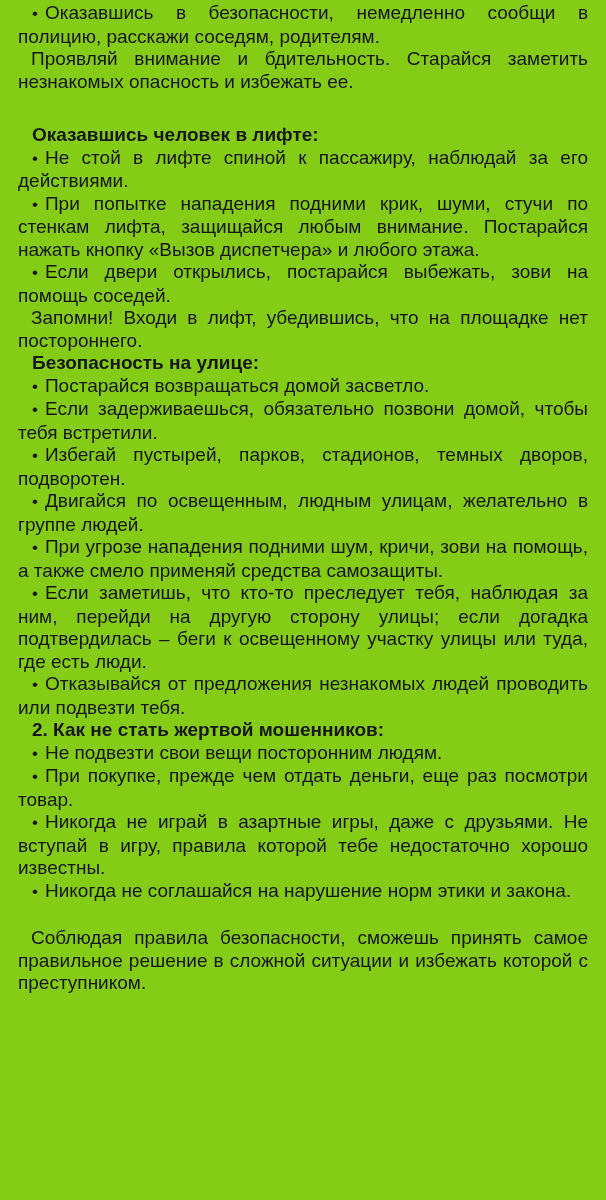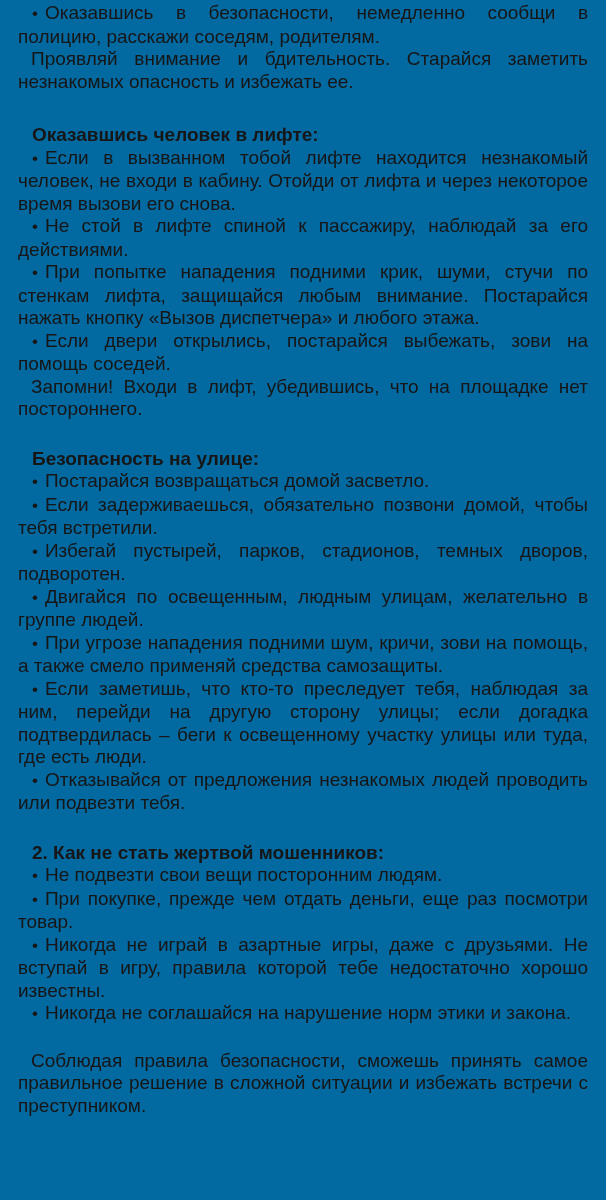--- a/index.html
+++ b/index.html
@@ -5,21 +5,21 @@
   html, body {
     margin: 0;
     padding: 0;
     background: #ffffff;
   }
   .page {
     width: 606px;
     height: 1200px;
     box-sizing: border-box;
     padding: 2px 18px 28px 18px;
-    background: #0369a1;
+    background: #84cc16;
     color: #161616;
     font-family: "Liberation Sans", "DejaVu Sans", sans-serif;
     font-size: 19px;
     line-height: 22.5px;
     text-align: justify;
     overflow: hidden;
   }
   p, h2 {
     margin: 0;
     padding: 0;
@@ -33,41 +33,39 @@
   .bullet-item .marker {
     margin-right: 7px;
     font-size: 17px;
   }
   h2.heading {
     font-size: 19px;
     line-height: 22.5px;
     font-weight: bold;
     text-align: left;
     text-indent: 14px;
-    margin-top: 27px;
   }
   h2.heading.first {
     margin-top: 31px;
   }
   .closing {
     margin-top: 24px;
   }
 </style>
 </head>
 <body>
 
 <div class="page">
 
   <p class="para bullet-item"><span class="marker">•</span><span>Оказавшись в безопасности, немедленно сообщи в полицию, расскажи соседям, родителям.</span></p>
 
   <p class="para">Проявляй внимание и бдительность. Старайся заметить незнакомых опасность и избежать ее.</p>
 
   <h2 class="heading first">Оказавшись человек в лифте:</h2>
 
-  <p class="para bullet-item"><span class="marker">•</span><span>Если в вызванном тобой лифте находится незнакомый человек, не входи в кабину. Отойди от лифта и через некоторое время вызови его снова.</span></p>
   <p class="para bullet-item"><span class="marker">•</span><span>Не стой в лифте спиной к пассажиру, наблюдай за его действиями.</span></p>
   <p class="para bullet-item"><span class="marker">•</span><span>При попытке нападения подними крик, шуми, стучи по стенкам лифта, защищайся любым внимание. Постарайся нажать кнопку «Вызов диспетчера» и любого этажа.</span></p>
   <p class="para bullet-item"><span class="marker">•</span><span>Если двери открылись, постарайся выбежать, зови на помощь соседей.</span></p>
 
   <p class="para">Запомни! Входи в лифт, убедившись, что на площадке нет постороннего.</p>
 
   <h2 class="heading">Безопасность на улице:</h2>
 
   <p class="para bullet-item"><span class="marker">•</span><span>Постарайся возвращаться домой засветло.</span></p>
   <p class="para bullet-item"><span class="marker">•</span><span>Если задерживаешься, обязательно позвони домой, чтобы тебя встретили.</span></p>
@@ -77,15 +75,15 @@
   <p class="para bullet-item"><span class="marker">•</span><span>Если заметишь, что кто-то преследует тебя, наблюдая за ним, перейди на другую сторону улицы; если догадка подтвердилась – беги к освещенному участку улицы или туда, где есть люди.</span></p>
   <p class="para bullet-item"><span class="marker">•</span><span>Отказывайся от предложения незнакомых людей проводить или подвезти тебя.</span></p>
 
   <h2 class="heading">2. Как не стать жертвой мошенников:</h2>
 
   <p class="para bullet-item"><span class="marker">•</span><span>Не подвезти свои вещи посторонним людям.</span></p>
   <p class="para bullet-item"><span class="marker">•</span><span>При покупке, прежде чем отдать деньги, еще раз посмотри товар.</span></p>
   <p class="para bullet-item"><span class="marker">•</span><span>Никогда не играй в азартные игры, даже с друзьями. Не вступай в игру, правила которой тебе недостаточно хорошо известны.</span></p>
   <p class="para bullet-item"><span class="marker">•</span><span>Никогда не соглашайся на нарушение норм этики и закона.</span></p>
 
-  <p class="para closing">Соблюдая правила безопасности, сможешь принять самое правильное решение в сложной ситуации и избежать встречи с преступником.</p>
+  <p class="para closing">Соблюдая правила безопасности, сможешь принять самое правильное решение в сложной ситуации и избежать которой с преступником.</p>
 
 </div>
 
 </body></html>

